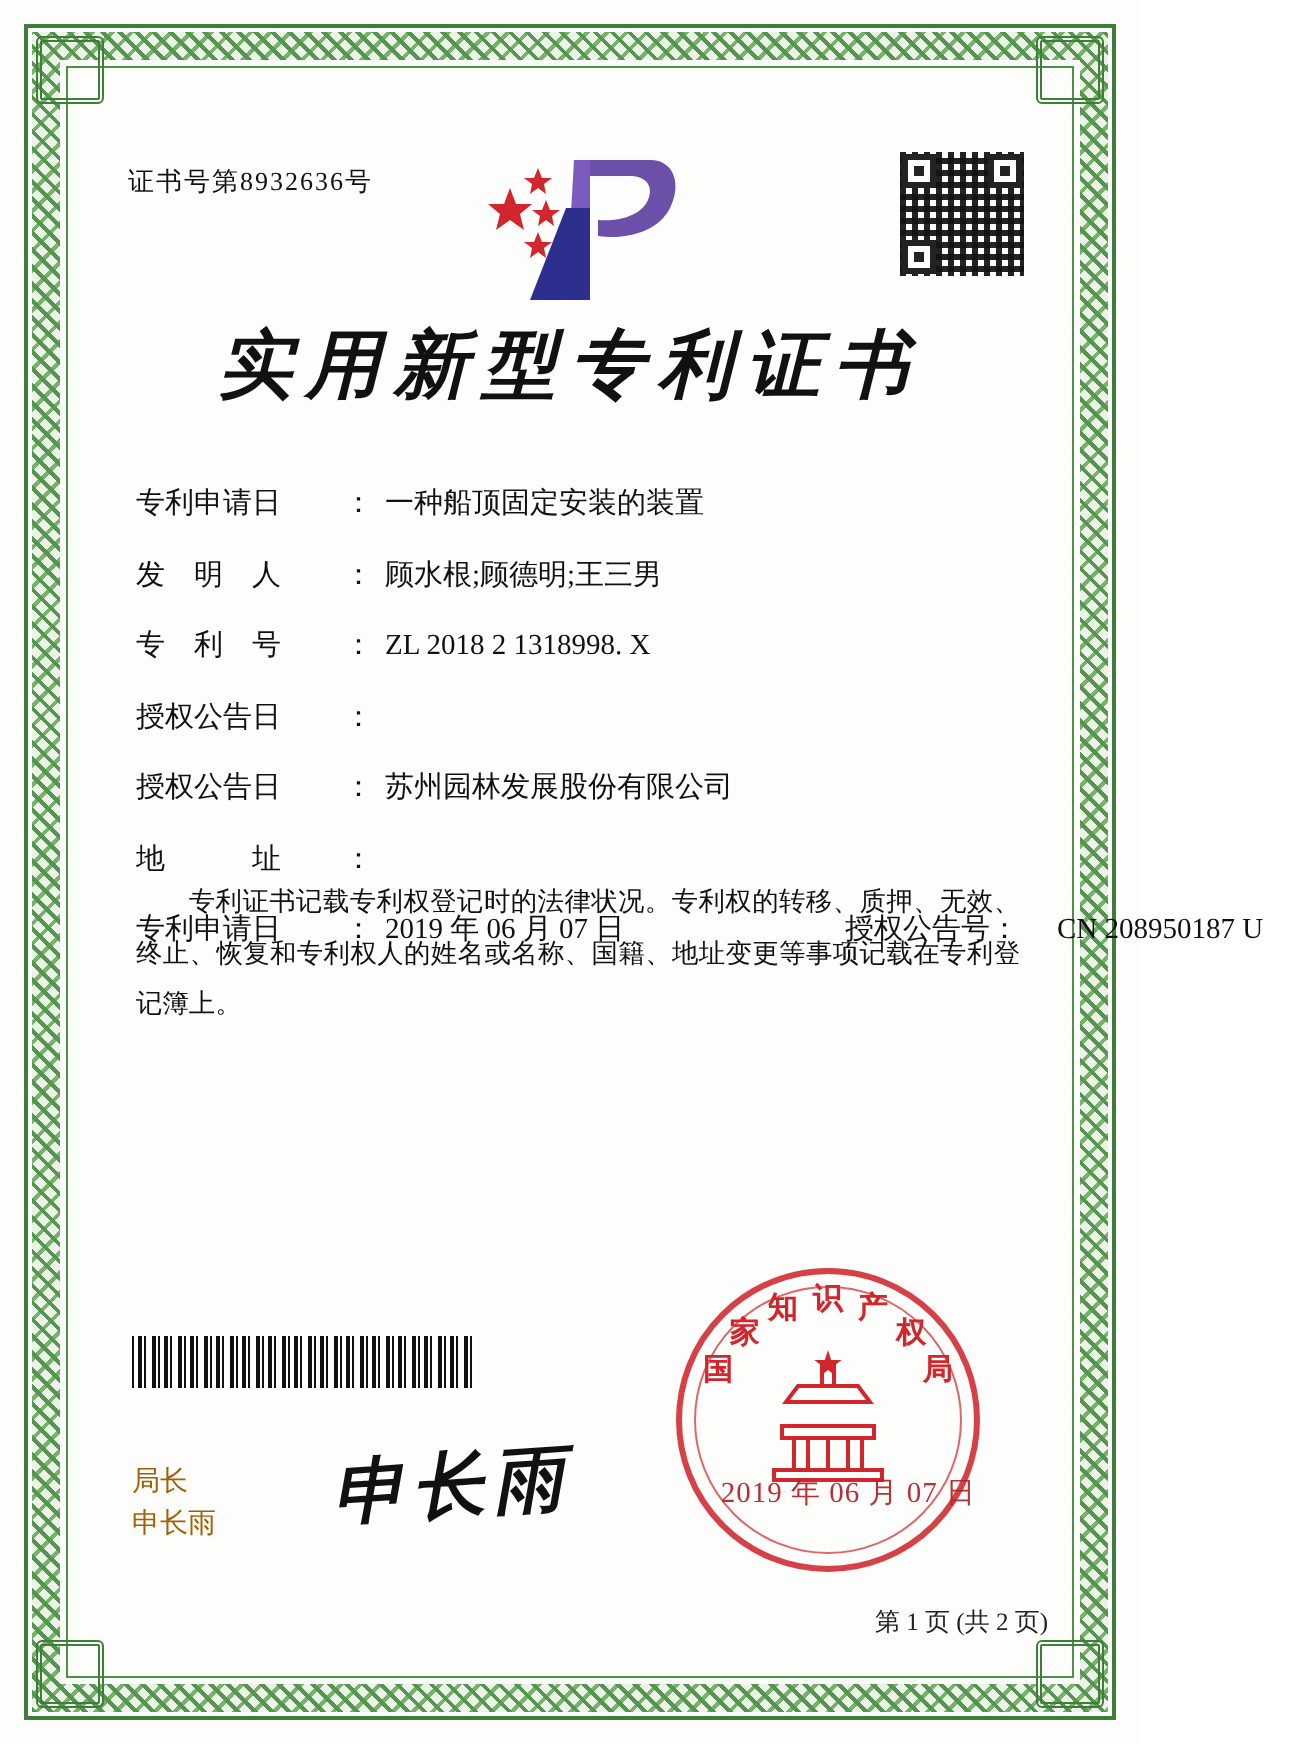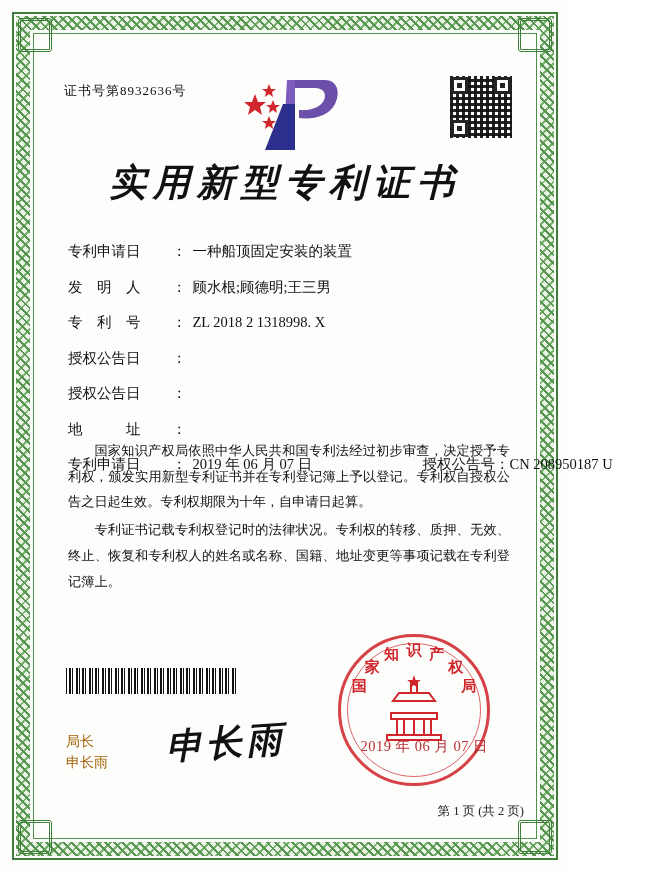--- a/index.html
+++ b/index.html
@@ -189,21 +189,21 @@
     flex: 1 1 auto;
     white-space: nowrap;
   }
   .field-row.dual .field-value {
     flex: 0 0 auto;
     width: 230px;
   }
   .field-row.dual .field-label2 {
     flex: 0 0 auto;
     white-space: nowrap;
-    margin-right: 0;
+    margin-right: 19px;
   }
   .field-row.dual .field-value2 {
     flex: 1 1 auto;
     white-space: nowrap;
     text-align: center;
   }
 
   .paragraphs {
     position: absolute;
     left: 22px;
@@ -387,39 +387,39 @@
       </div>
 
       <div class="field-row">
         <span class="field-label">授权公告日</span>
         <span class="field-colon">：</span>
       </div>
 
       <div class="field-row">
         <span class="field-label">授权公告日</span>
         <span class="field-colon">：</span>
+        <span class="field-value">苏州园林发展股份有限公司</span>
       </div>
 
       <div class="field-row">
         <span class="field-label">地　　　址</span>
         <span class="field-colon">：</span>
       </div>
 
       <div class="field-row dual">
         <span class="field-label">专利申请日</span>
         <span class="field-colon">：</span>
         <span class="field-value">2019 年 06 月 07 日</span>
         <span class="field-label2">授权公告号：</span>
         <span class="field-value2">CN 208950187 U</span>
       </div>
 
     </div>
 
     <div class="paragraphs">
-      <p>国家知识产权局依照中华人民共和国专利法经过初步审查，决定授予专利权，颁发实用新型专利证书并在专利登记簿上予以登记。专利权自授权公告之日起生效。专利权期限为十年，自申请日起算。</p>
       <p>专利证书记载专利权登记时的法律状况。专利权的转移、质押、无效、终止、恢复和专利权人的姓名或名称、国籍、地址变更等事项记载在专利登记簿上。</p>
     </div>
 
     <div class="barcode"></div>
 
     <div class="signature-block">
       <div>局长</div>
       <div>申长雨</div>
     </div>
 

